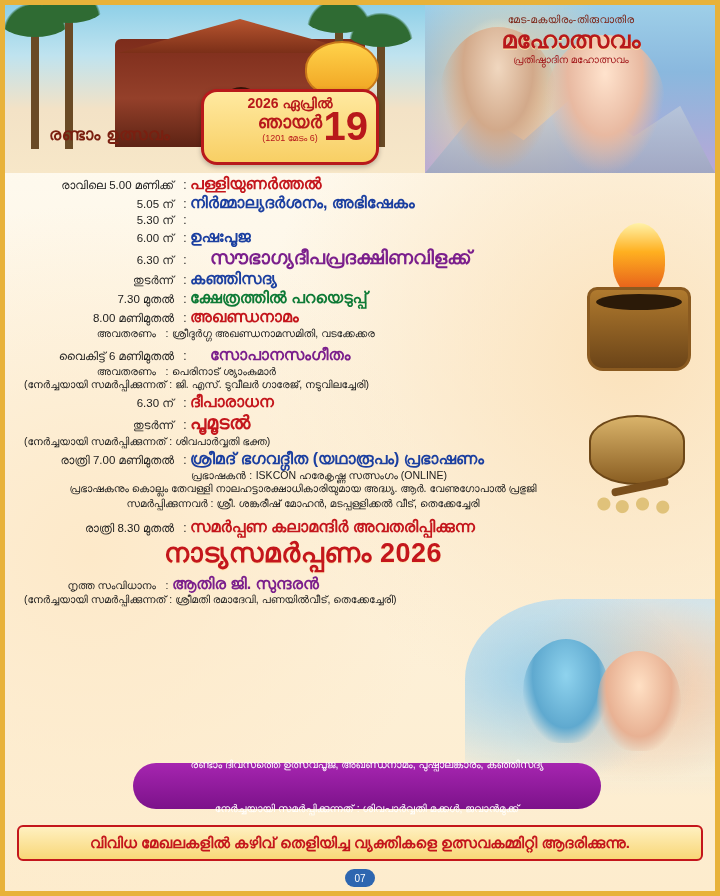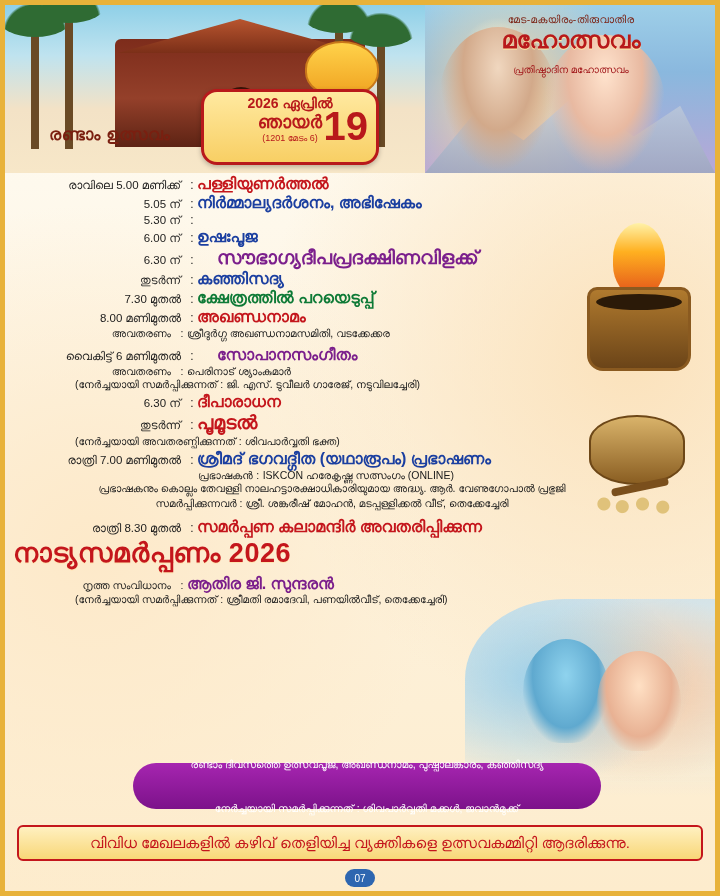--- a/index.html
+++ b/index.html
@@ -88,21 +88,21 @@
   .fest-title{
     position:absolute; left:430px; top:8px; width:272px; text-align:center;
     z-index:4;
   }
   .fest-sub1{ font-size:10.5px; color:#7a1f10; letter-spacing:.3px; }
   .fest-main{
     font-size:24px; font-weight:bold; color:#b8191b;
     text-shadow:0 1px 0 #ffe9a8;
     line-height:1.05; margin-top:1px;
   }
-  .fest-sub2{ font-size:10px; color:#a1171a; margin-top:12px; }
+  .fest-sub2{ font-size:10px; color:#a1171a; margin-top:2px; }
 
   
   .date-badge{
     position:absolute; left:196px; top:84px; width:178px; height:76px;
     background:linear-gradient(180deg,#ffe9a0,#f8cf64);
     border:3px solid #b8191b; border-radius:16px;
     z-index:5; text-align:center; color:#b8191b;
     box-shadow:0 2px 5px rgba(0,0,0,.25);
   }
   .db-row1{ font-size:14px; font-weight:bold; margin-top:3px; }
@@ -125,51 +125,51 @@
     border-radius:50% 50% 44% 44%;
     border:2px solid #c9781a;
   }
   .balloon:after{
     content:""; position:absolute; left:24px; bottom:-12px; width:26px; height:12px;
     background:#b35a12; border-radius:3px;
   }
 
   
   .schedule{
-    position:absolute; left:8px; top:170px; width:594px; height:600px;
+    position:absolute; left:1px; top:170px; width:594px; height:600px;
     z-index:3;
   }
   .row{
     display:flex; align-items:baseline;
     padding:0 18px; margin-bottom:1px;
   }
   .time{
     width:156px; text-align:right; padding-right:6px;
     font-size:11.5px; color:#1b1b1b; white-space:nowrap;
   }
   .colon{ width:10px; text-align:center; font-size:12px; color:#1b1b1b; }
   .event{
     flex:1; font-size:14px; font-weight:bold; color:#0e7a36; white-space:nowrap;
   }
   .event.red{ color:#c4161c; }
   .event.blue{ color:#1b3fa0; }
   .event.purple{ color:#7b1f8c;margin-left:20px; }
   .event.big{ font-size:19px; }
   .event.mid{ font-size:16px; }
   .note{
-    font-size:10.5px; color:#1b1b1b; padding-left:8px;
+    font-size:10.5px; color:#1b1b1b; padding-left:0;
   }
   .note .lbl{ display:inline-block; width:156px; text-align:right; padding-right:6px; }
   .note .sep{ display:inline-block; width:10px; text-align:center; }
   .note-center{
-    font-size:10.5px; color:#1b1b1b; padding:0 18px; margin-bottom:2px;margin-left:44px;
+    font-size:10.5px; color:#1b1b1b; padding:0 18px; margin-bottom:2px;
   }
   .spacer{ height:6px; }
   .nadya-title{
-    font-size:27px; font-weight:bold; color:#c4161c;
+    text-align:center; font-size:27px; font-weight:bold; color:#c4161c;
     text-shadow:0 1px 0 #ffe4b0; margin-top:2px; letter-spacing:.5px;
   }
 
   
   .fire{
     position:absolute; right:16px; top:218px; width:120px; height:150px; z-index:2;
   }
   .flame{
     position:absolute; left:34px; top:0; width:52px; height:72px;
     background:linear-gradient(180deg,#fff2a8 0%,#ffb020 40%,#e3541a 100%);
@@ -238,21 +238,21 @@
   .oval-l1{ font-size:10.5px; }
   .oval-l2{ font-size:10.5px; margin-top:3px; }
 
   
   .footer-banner{
     position:absolute; left:12px; bottom:30px; width:686px; height:36px;
     background:linear-gradient(180deg,#fff0c0,#f8d778);
     border:2px solid #c4161c; border-radius:6px; z-index:6;
     display:flex; align-items:center; justify-content:center;
   }
-  .footer-text{ font-size:15px; font-weight:normal; color:#c4161c; }
+  .footer-text{ font-size:15px; font-weight:bold; color:#c4161c; }
 
   .page-num{
     position:absolute; left:50%; bottom:4px; transform:translateX(-50%);
     width:30px; height:18px; border-radius:9px;
     background:#2e66b0; color:#fff; font-size:10px;
     display:flex; align-items:center; justify-content:center; z-index:7;
   }
 </style>
 </head>
 <body>
@@ -375,21 +375,21 @@
       <div class="time">6.30 ന്</div>
       <div class="colon">:</div>
       <div class="event red mid">ദീപാരാധന</div>
     </div>
     <div class="row">
       <div class="time">തുടർന്ന്</div>
       <div class="colon">:</div>
       <div class="event red big">പൂമൂടൽ</div>
     </div>
 
-    <div class="note-center">(നേർച്ചയായി അവതരണ്പിക്കുന്നത് :   ശിവപാർവ്വതി ഭക്ത)</div>
+    <div class="note-center">(നേർച്ചയായി സമർപ്പിക്കുന്നത് :   ശിവപാർവ്വതി ഭക്ത)</div>
 
     <div class="row">
       <div class="time">രാത്രി   7.00 മണിമുതൽ</div>
       <div class="colon">:</div>
       <div class="event blue mid">ശ്രീമദ് ഭഗവദ്ഗീത (യഥാരൂപം) പ്രഭാഷണം</div>
     </div>
 
     <div class="note" style="text-align:center;padding-left:32px">
       <span>പ്രഭാഷകൻ</span><span class="sep">:</span><span>ISKCON ഹരേകൃഷ്ണ സത്സംഗം (ONLINE)</span>
     </div>

